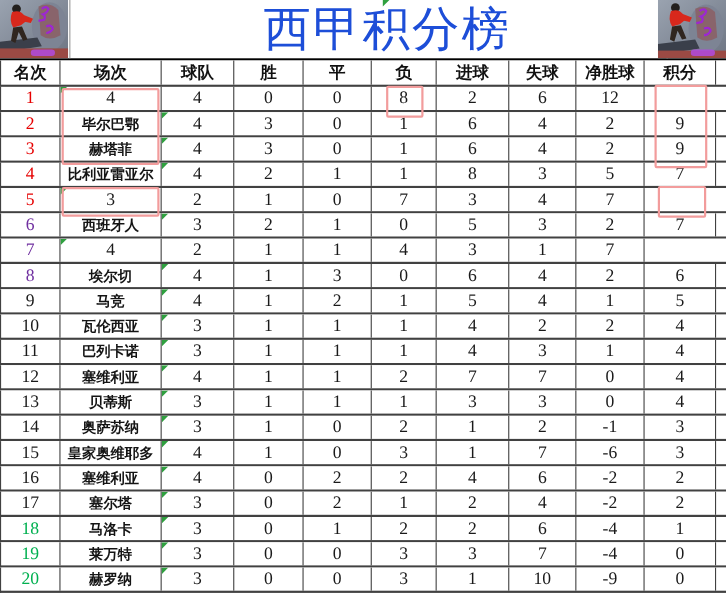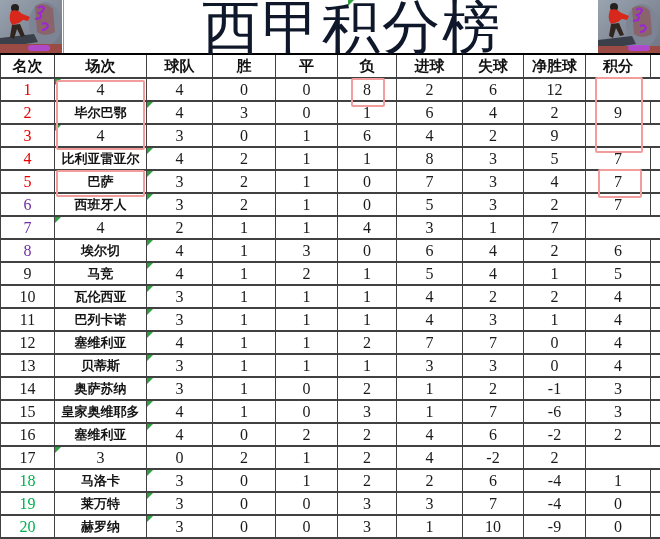--- a/index.html
+++ b/index.html
@@ -5,21 +5,21 @@
   :root{
     --grid:#414141; --hl:#f29c9c; --tri:#2fa03f;
     --rank-red:#e60000; --rank-purple:#7030a0; --rank-green:#00b050; --rank-black:#1a1a1a;
   }
   html,body{margin:0;padding:0;background:#fff;}
   .page{position:relative;width:660px;height:539px;background:#ffffff;overflow:hidden;
         font-family:"Liberation Serif","DejaVu Serif",serif;}
   
   .title-bar{position:relative;width:660px;height:53px;border-bottom:2px solid #000;background:#fff;}
   .page-title{position:absolute;left:0;right:0;top:0;height:53px;line-height:56px;text-align:center;
-        font-size:58px;letter-spacing:2px;color:#0f172a;font-weight:400;margin-left:44px;}
+        font-size:43px;letter-spacing:2px;color:#1d4ed8;font-weight:400;margin-left:44px;}
   .corner-photo{position:absolute;top:0;width:62px;height:53px;overflow:hidden;}
   .corner-photo.left{left:0;}
   .corner-photo.right{right:0;}
   .tsep{position:absolute;top:0;width:1px;height:53px;background:#9a9a9a;}
   .tsep.s1{left:63px;} .tsep.s2{left:606px;}
   .tri{width:0;height:0;border-top:6px solid var(--tri);border-right:6px solid transparent;}
   .title-tri{position:absolute;left:348px;top:0;}
   
   .grid-table{position:relative;width:660px;}
   .hrow,.row{display:grid;grid-template-columns:54px 92px 66px 63px 62px 59px 66px 61px 62px 65px 9px;
@@ -143,20 +143,21 @@
     <div class="cell c-num">1</div>
     <div class="cell c-num">6</div>
     <div class="cell c-num">4</div>
     <div class="cell c-num">2</div>
     <div class="cell c-num">9</div>
     <div class="cell sliver"></div>
   </div>
 
   <div class="row">
     <div class="cell c-rank" style="color: var(--rank-red);">3</div>
+    <div class="cell c-team">赫塔菲</div>
     <div class="cell c-num">
       <span class="tri corner-mark"></span>
       <span>4</span>
     </div>
     <div class="cell c-num">3</div>
     <div class="cell c-num">0</div>
     <div class="cell c-num">1</div>
     <div class="cell c-num">6</div>
     <div class="cell c-num">4</div>
     <div class="cell c-num">2</div>
@@ -176,21 +177,20 @@
     <div class="cell c-num">1</div>
     <div class="cell c-num">8</div>
     <div class="cell c-num">3</div>
     <div class="cell c-num">5</div>
     <div class="cell c-num">7</div>
     <div class="cell sliver"></div>
   </div>
 
   <div class="row">
     <div class="cell c-rank" style="color: var(--rank-red);">5</div>
-    <div class="cell c-team">巴萨</div>
     <div class="cell c-num">
       <span class="tri corner-mark"></span>
       <span>3</span>
     </div>
     <div class="cell c-num">2</div>
     <div class="cell c-num">1</div>
     <div class="cell c-num">0</div>
     <div class="cell c-num">7</div>
     <div class="cell c-num">3</div>
     <div class="cell c-num">4</div>
@@ -379,20 +379,21 @@
     <div class="cell c-num">2</div>
     <div class="cell c-num">4</div>
     <div class="cell c-num">6</div>
     <div class="cell c-num">-2</div>
     <div class="cell c-num">2</div>
     <div class="cell sliver"></div>
   </div>
 
   <div class="row">
     <div class="cell c-rank" style="color: var(--rank-black);">17</div>
+    <div class="cell c-team">塞尔塔</div>
     <div class="cell c-num">
       <span class="tri corner-mark"></span>
       <span>3</span>
     </div>
     <div class="cell c-num">0</div>
     <div class="cell c-num">2</div>
     <div class="cell c-num">1</div>
     <div class="cell c-num">2</div>
     <div class="cell c-num">4</div>
     <div class="cell c-num">-2</div>

